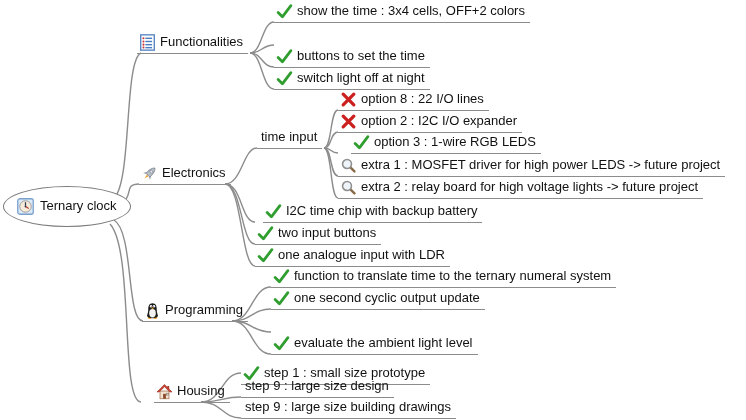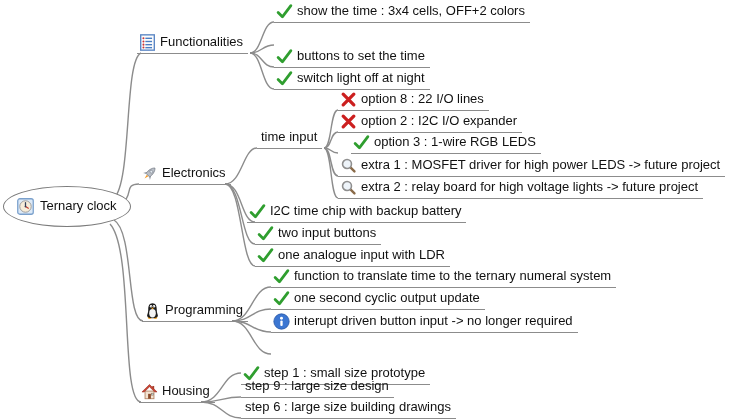--- a/index.html
+++ b/index.html
@@ -195,21 +195,21 @@
         <use href="#i-mag"></use>
       </svg>
     <span>extra 1 : MOSFET driver for high power LEDS -&gt; future project</span>
   </div>
   <div class="node" style="left:338px;top:178px">
     <svg class="ic">
         <use href="#i-mag"></use>
       </svg>
     <span>extra 2 : relay board for high voltage lights -&gt; future project</span>
   </div>
-  <div class="node" style="left:247px;top:202px">
+  <div class="node" style="left:263px;top:202px">
     <svg class="ic">
         <use href="#i-check"></use>
       </svg>
     <span>I2C time chip with backup battery</span>
   </div>
   <div class="node" style="left:255px;top:224px">
     <svg class="ic">
         <use href="#i-check"></use>
       </svg>
     <span>two input buttons</span>
@@ -232,39 +232,39 @@
         <use href="#i-check"></use>
       </svg>
     <span>one second cyclic output update</span>
   </div>
   <div class="node" style="left:271px;top:267px">
     <svg class="ic">
         <use href="#i-check"></use>
       </svg>
     <span>function to translate time to the ternary numeral system</span>
   </div>
-  <div class="node" style="left:271px;top:312px">
-    <svg class="ic">
-        <use href="#i-info"></use>
-      </svg>
-    <span>interupt driven button input -&gt; no longer required</span>
-  </div>
-
-  <div class="node" style="left:139px;top:382px">
+  <div class="node" style="left:271px;top:334px">
+    <svg class="ic">
+        <use href="#i-check"></use>
+      </svg>
+    <span>evaluate the ambient light level</span>
+  </div>
+
+  <div class="node" style="left:154px;top:382px">
     <svg class="ic">
         <use href="#i-house"></use>
       </svg>
     <span>Housing</span>
   </div>
   <div class="node" style="left:241px;top:364px">
     <svg class="ic">
         <use href="#i-check"></use>
       </svg>
     <span>step 1 : small size prototype</span>
   </div>
   <div class="node noicon" style="left:241px;top:377px">
     <span>step 9 : large size design</span>
   </div>
   <div class="node noicon" style="left:241px;top:398px">
-    <span>step 6 : large size building drawings</span>
+    <span>step 9 : large size building drawings</span>
   </div>
 
 </div>
 
 </body></html>

